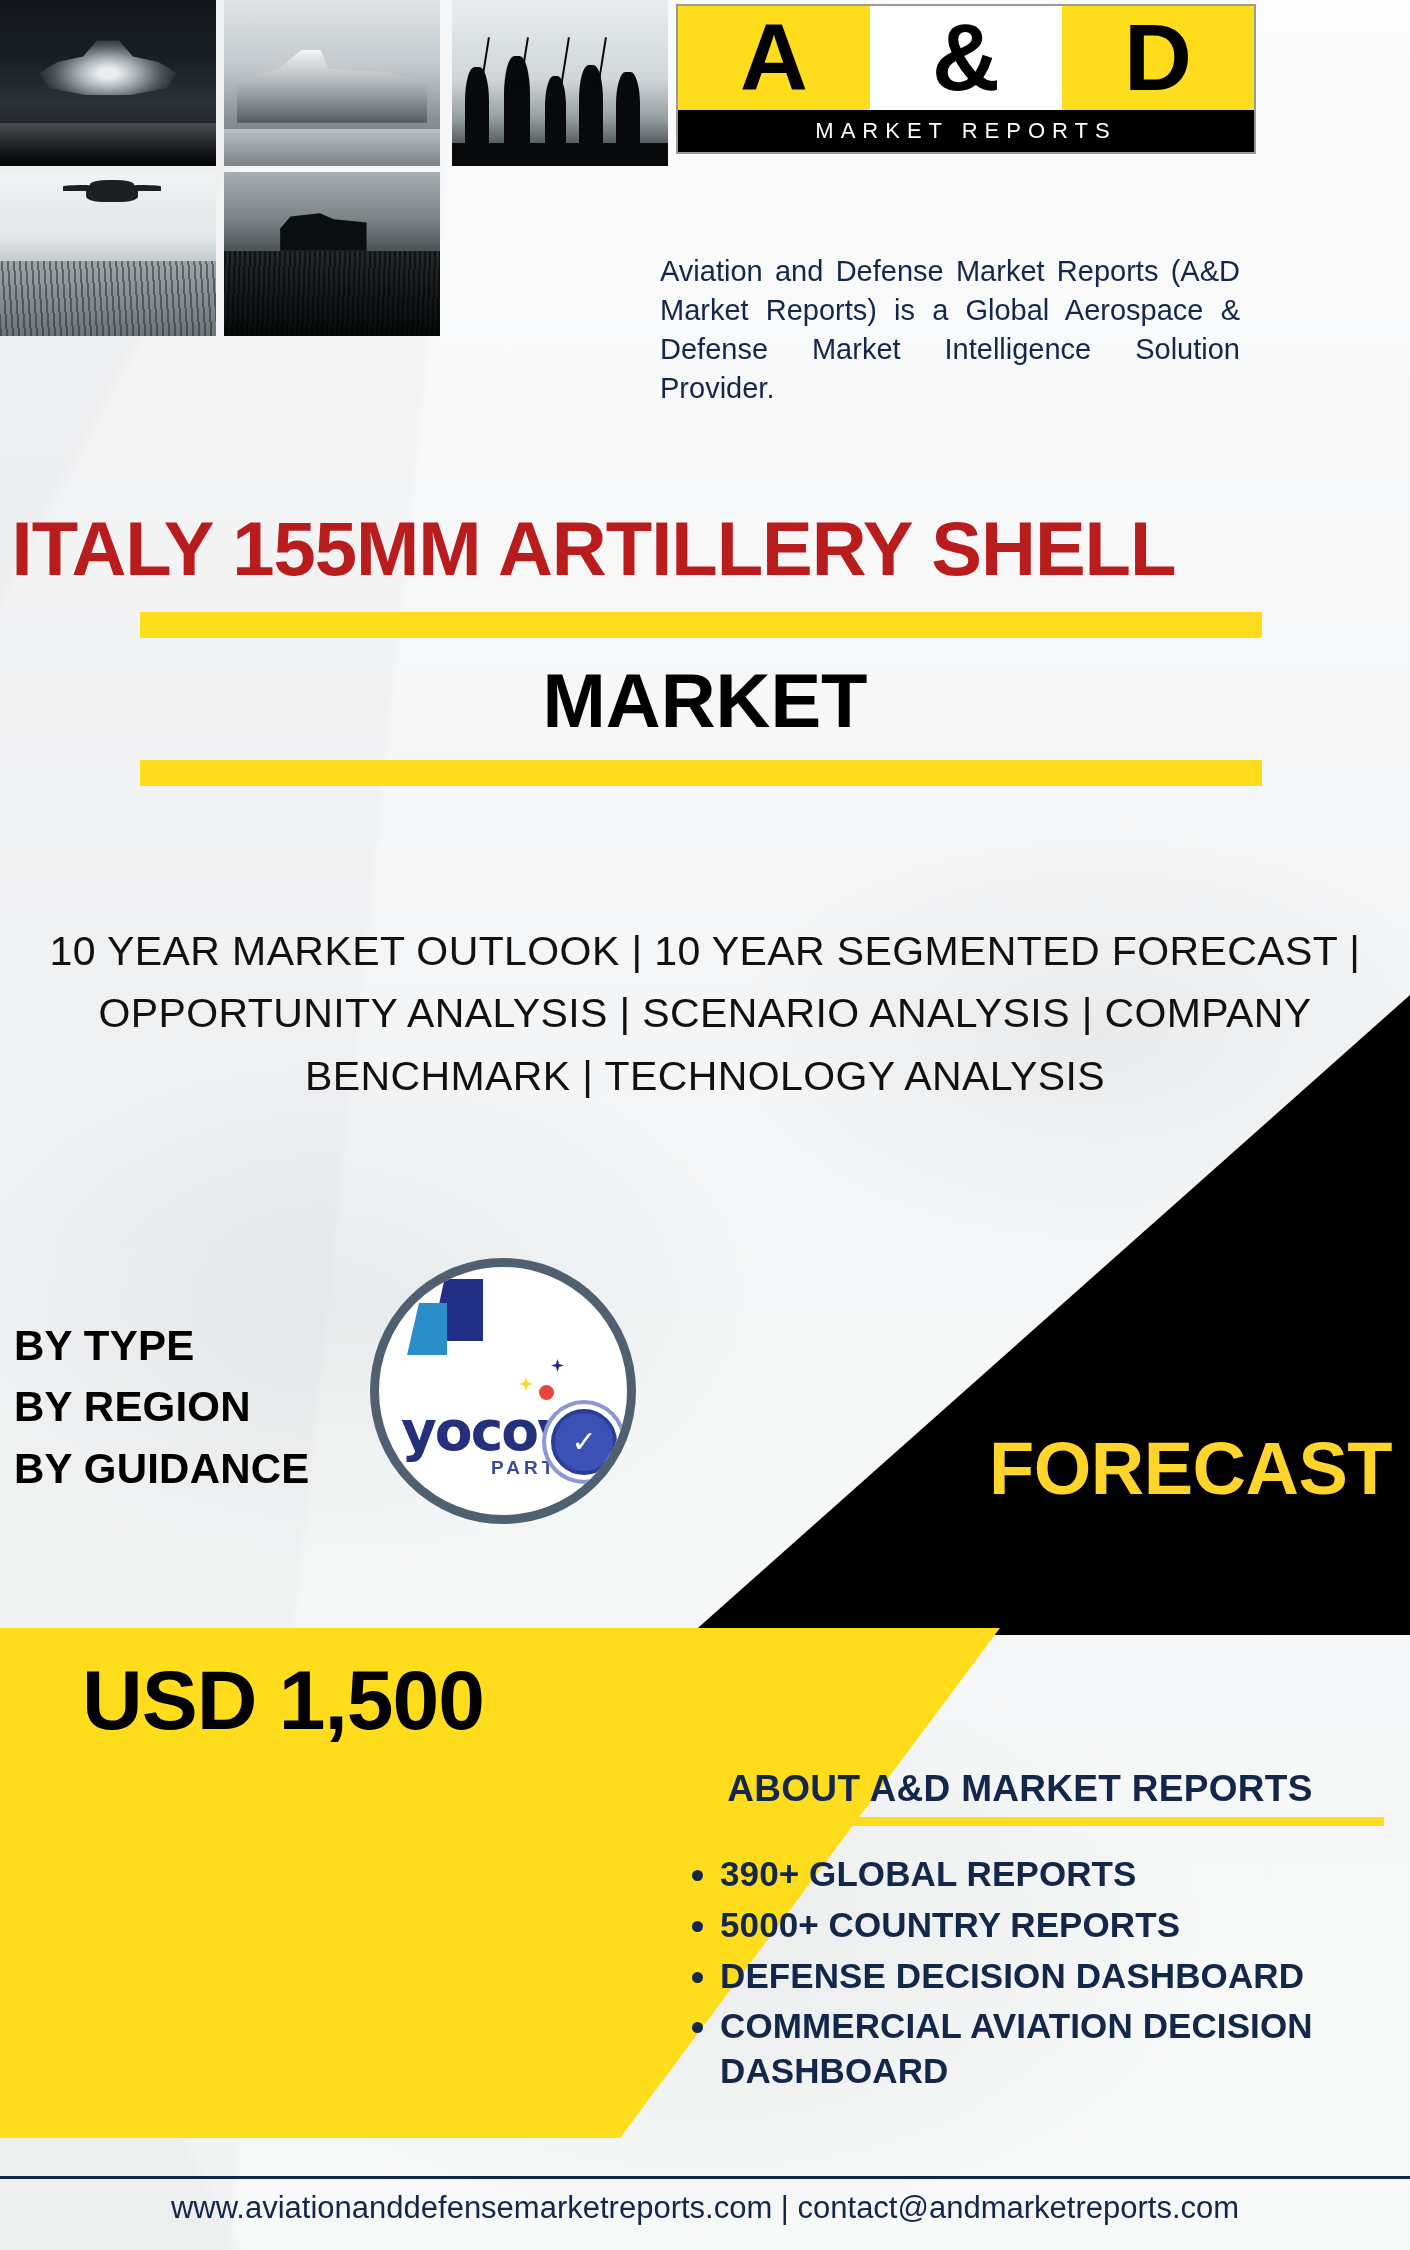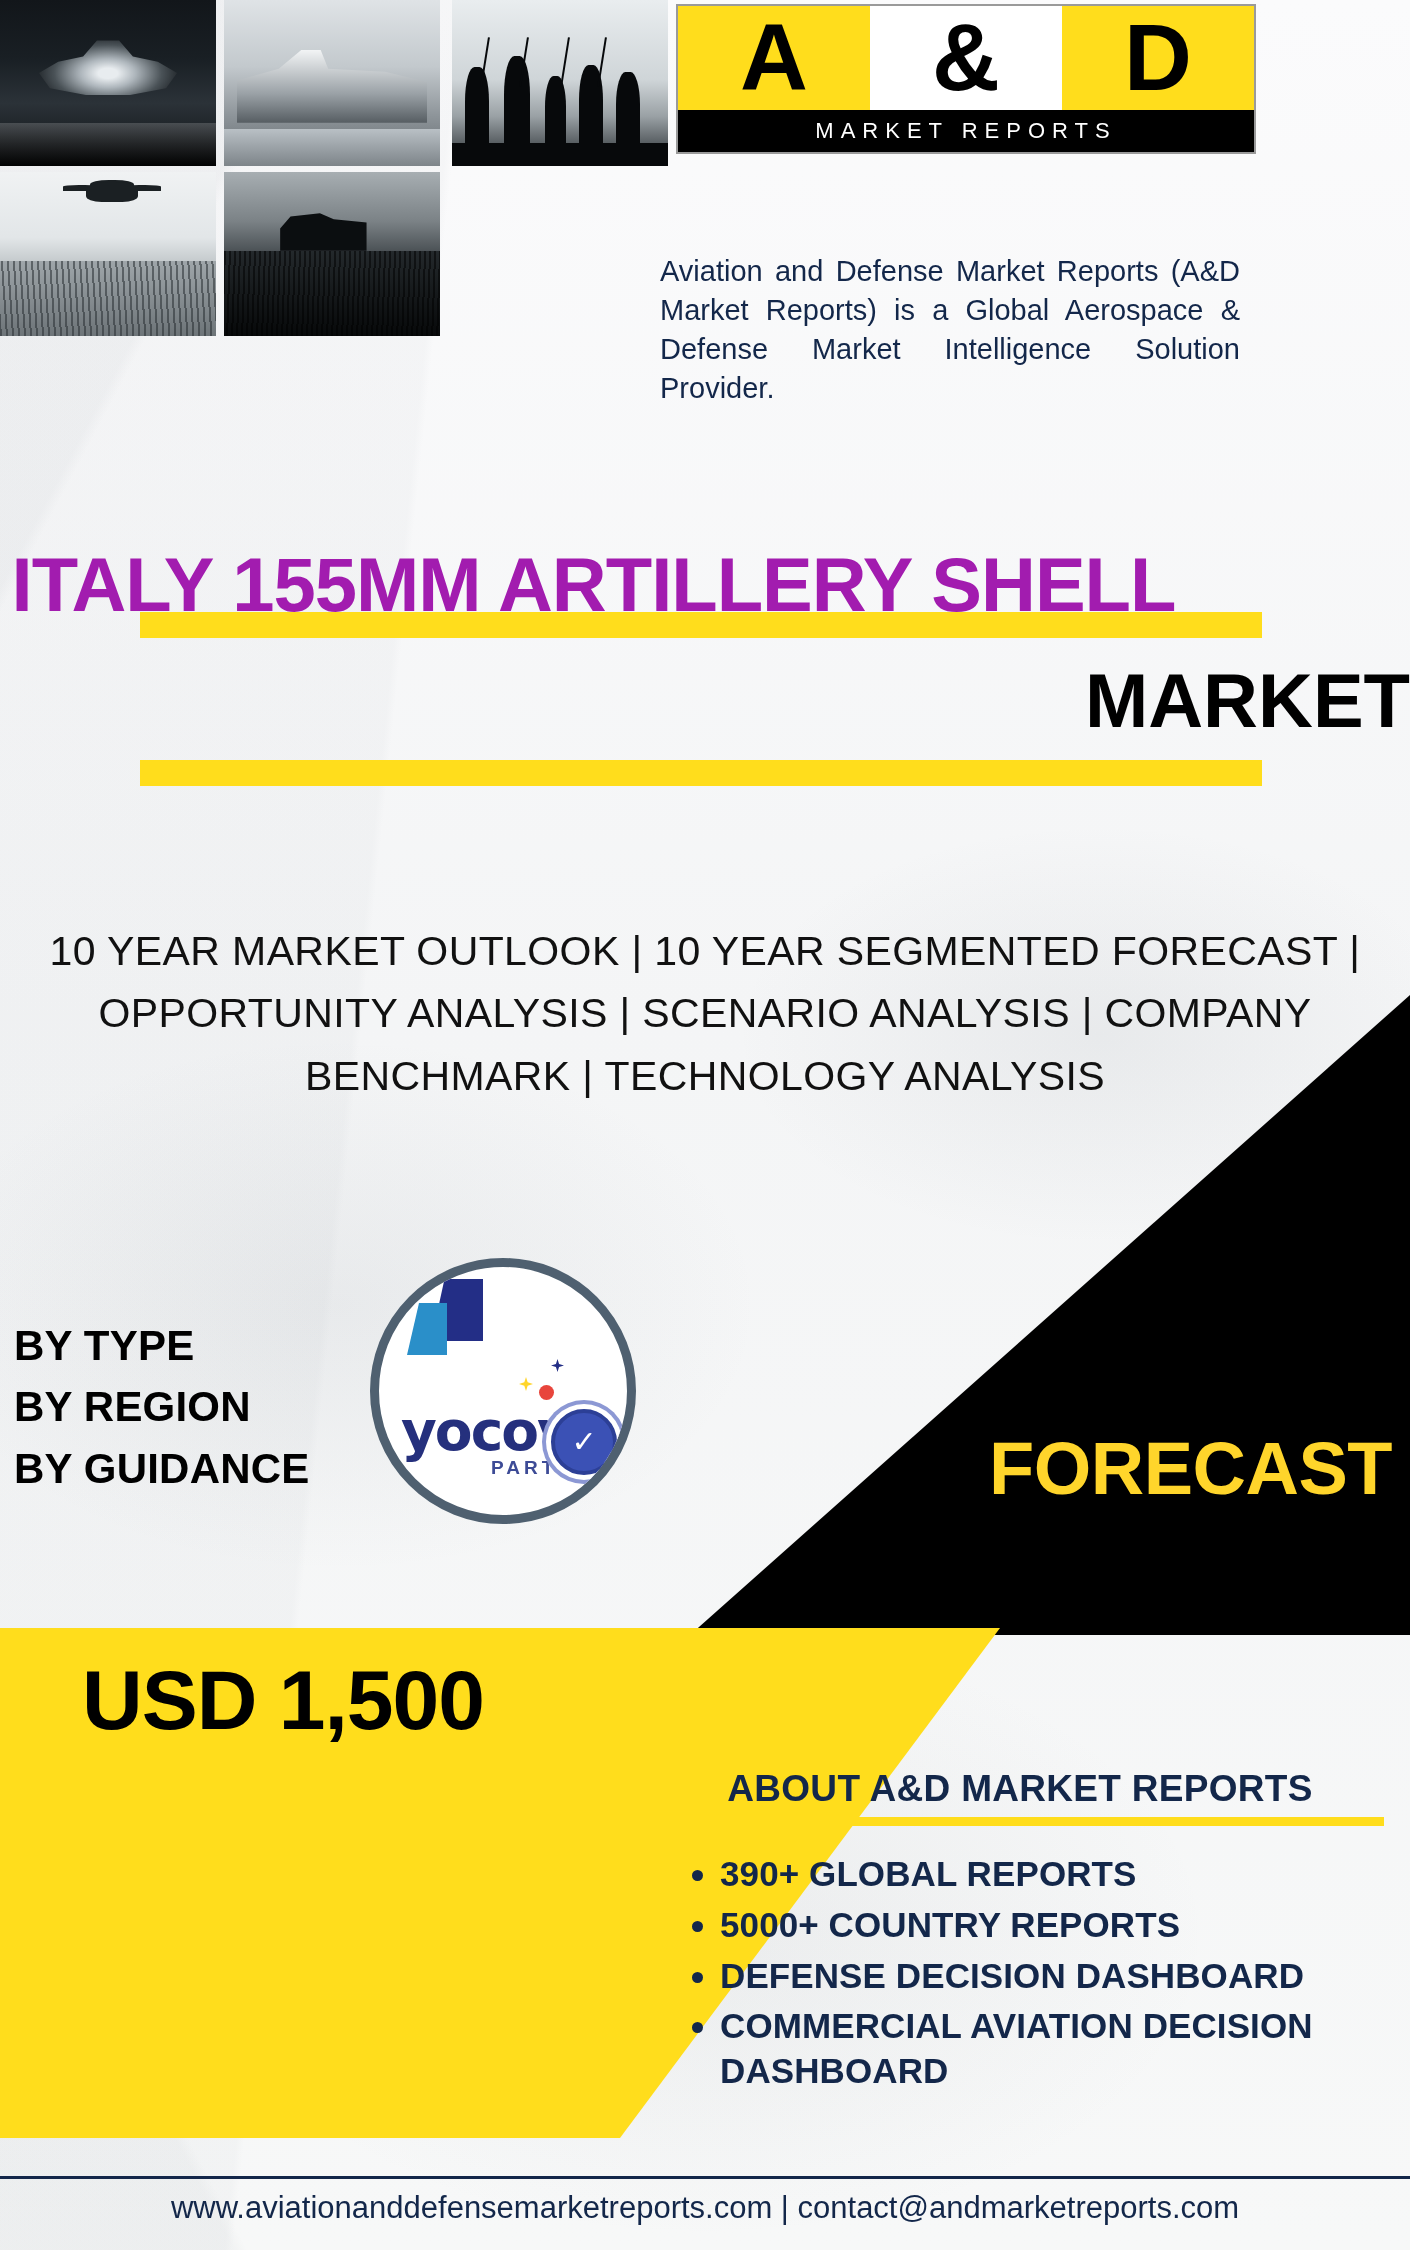--- a/index.html
+++ b/index.html
@@ -133,26 +133,25 @@
   
   .intro{
     position:absolute;left:660px;top:252px;width:580px;
     color:#13274a;font-size:29px;line-height:1.34;
     text-align:justify;
   }
 
   
   .title{
     position:absolute;left:0;top:510px;width:1187px;text-align:center;
-    font-weight:bold;font-size:76px;letter-spacing:-1px;color:#a21caf;
+    font-weight:bold;font-size:76px;letter-spacing:-1px;color:#b91c1c;
     line-height:1.02;
-    margin-top:36px;
   }
   .title-2{
-    position:absolute;left:0;top:662px;width:1410px;text-align:right;
+    position:absolute;left:0;top:662px;width:1410px;text-align:center;
     font-weight:bold;font-size:76px;color:#000;line-height:1.02;
   }
   .ybar{position:absolute;background:#FFDD1C;height:26px;left:140px;width:1122px;}
   .ybar-1{top:612px;}
   .ybar-2{top:760px;}
 
   
   .outlook{
     position:absolute;left:40px;top:920px;width:1330px;text-align:center;
     font-size:41px;line-height:1.52;color:#111;font-weight:300;

